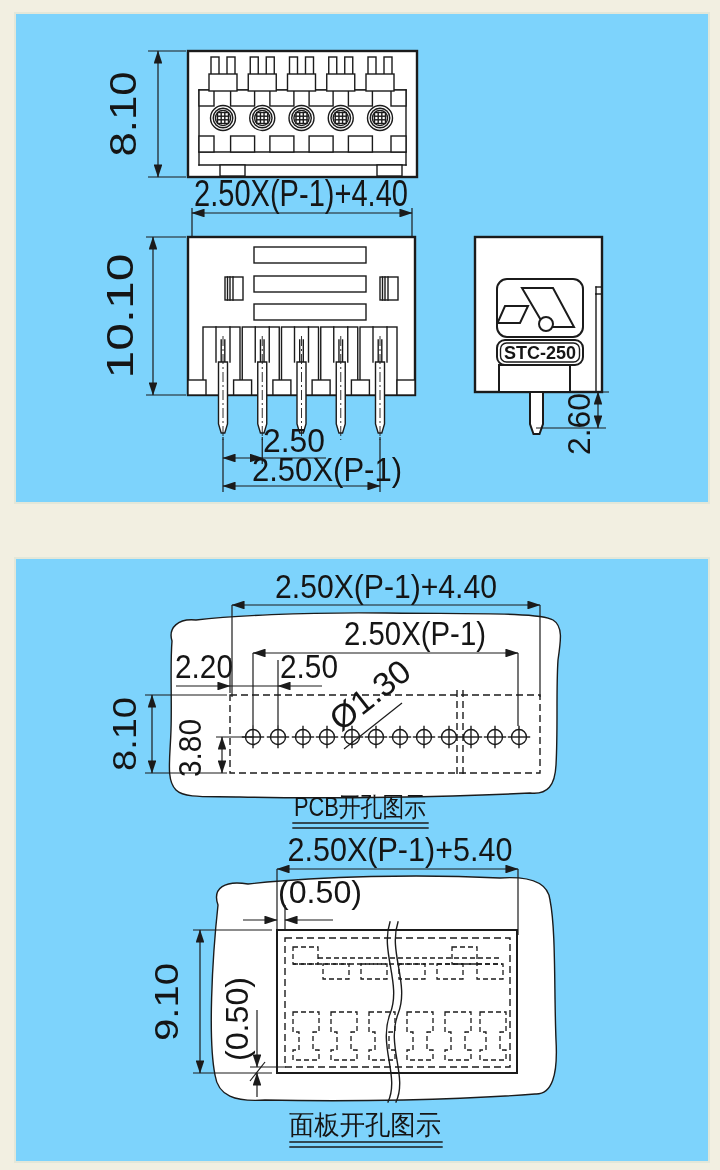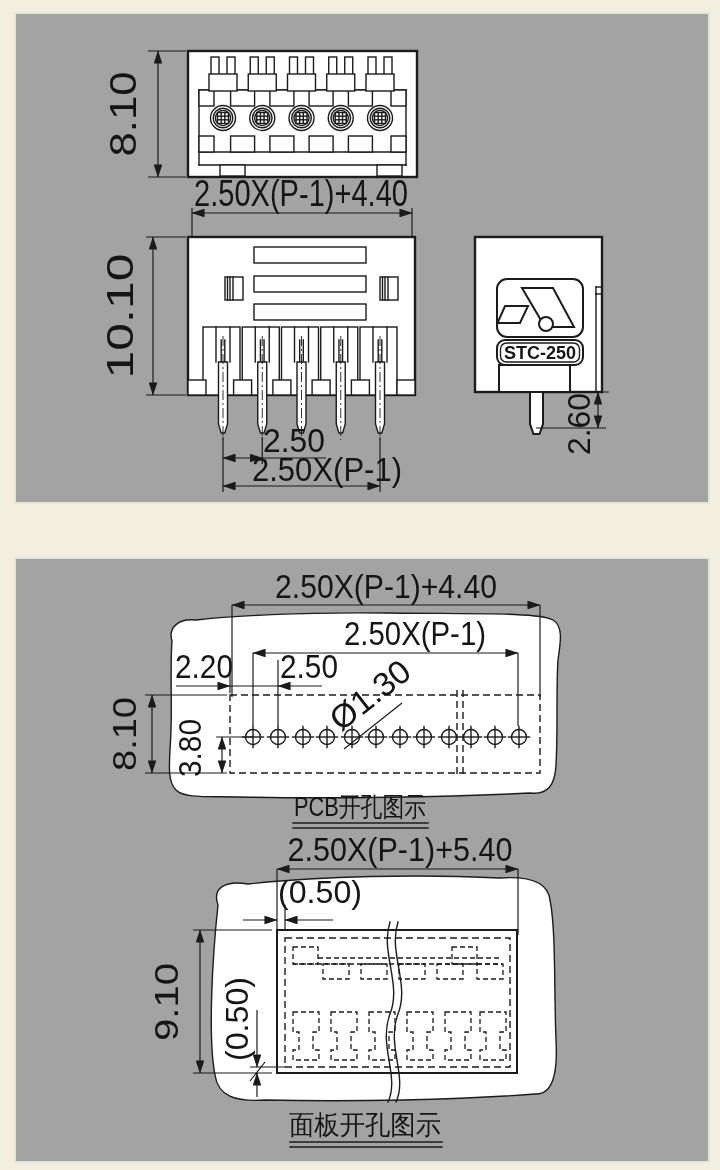--- a/index.html
+++ b/index.html
@@ -6,21 +6,21 @@
   body{
     width:720px;height:1170px;
     background:#f2efe1;
     position:relative;
     font-family:"Liberation Sans", sans-serif;
   }
   .panel{
     position:absolute;
     left:14px;
     width:696px;
-    background:#a3a3a3;
+    background:#7dd3fc;
     border:2px solid #e3e7d9;
     box-sizing:border-box;
   }
   .panel-top{top:12px;height:492px;}
   .panel-bottom{top:557px;height:606px;}
   svg{display:block;}
   
   .thick{stroke:#1b1b1b;stroke-width:2.4;fill:none;stroke-linecap:square;}
   .med{stroke:#1b1b1b;stroke-width:2;fill:none;stroke-linecap:square;}
   .thin{stroke:#1b1b1b;stroke-width:1.4;fill:none;stroke-linecap:square;}

